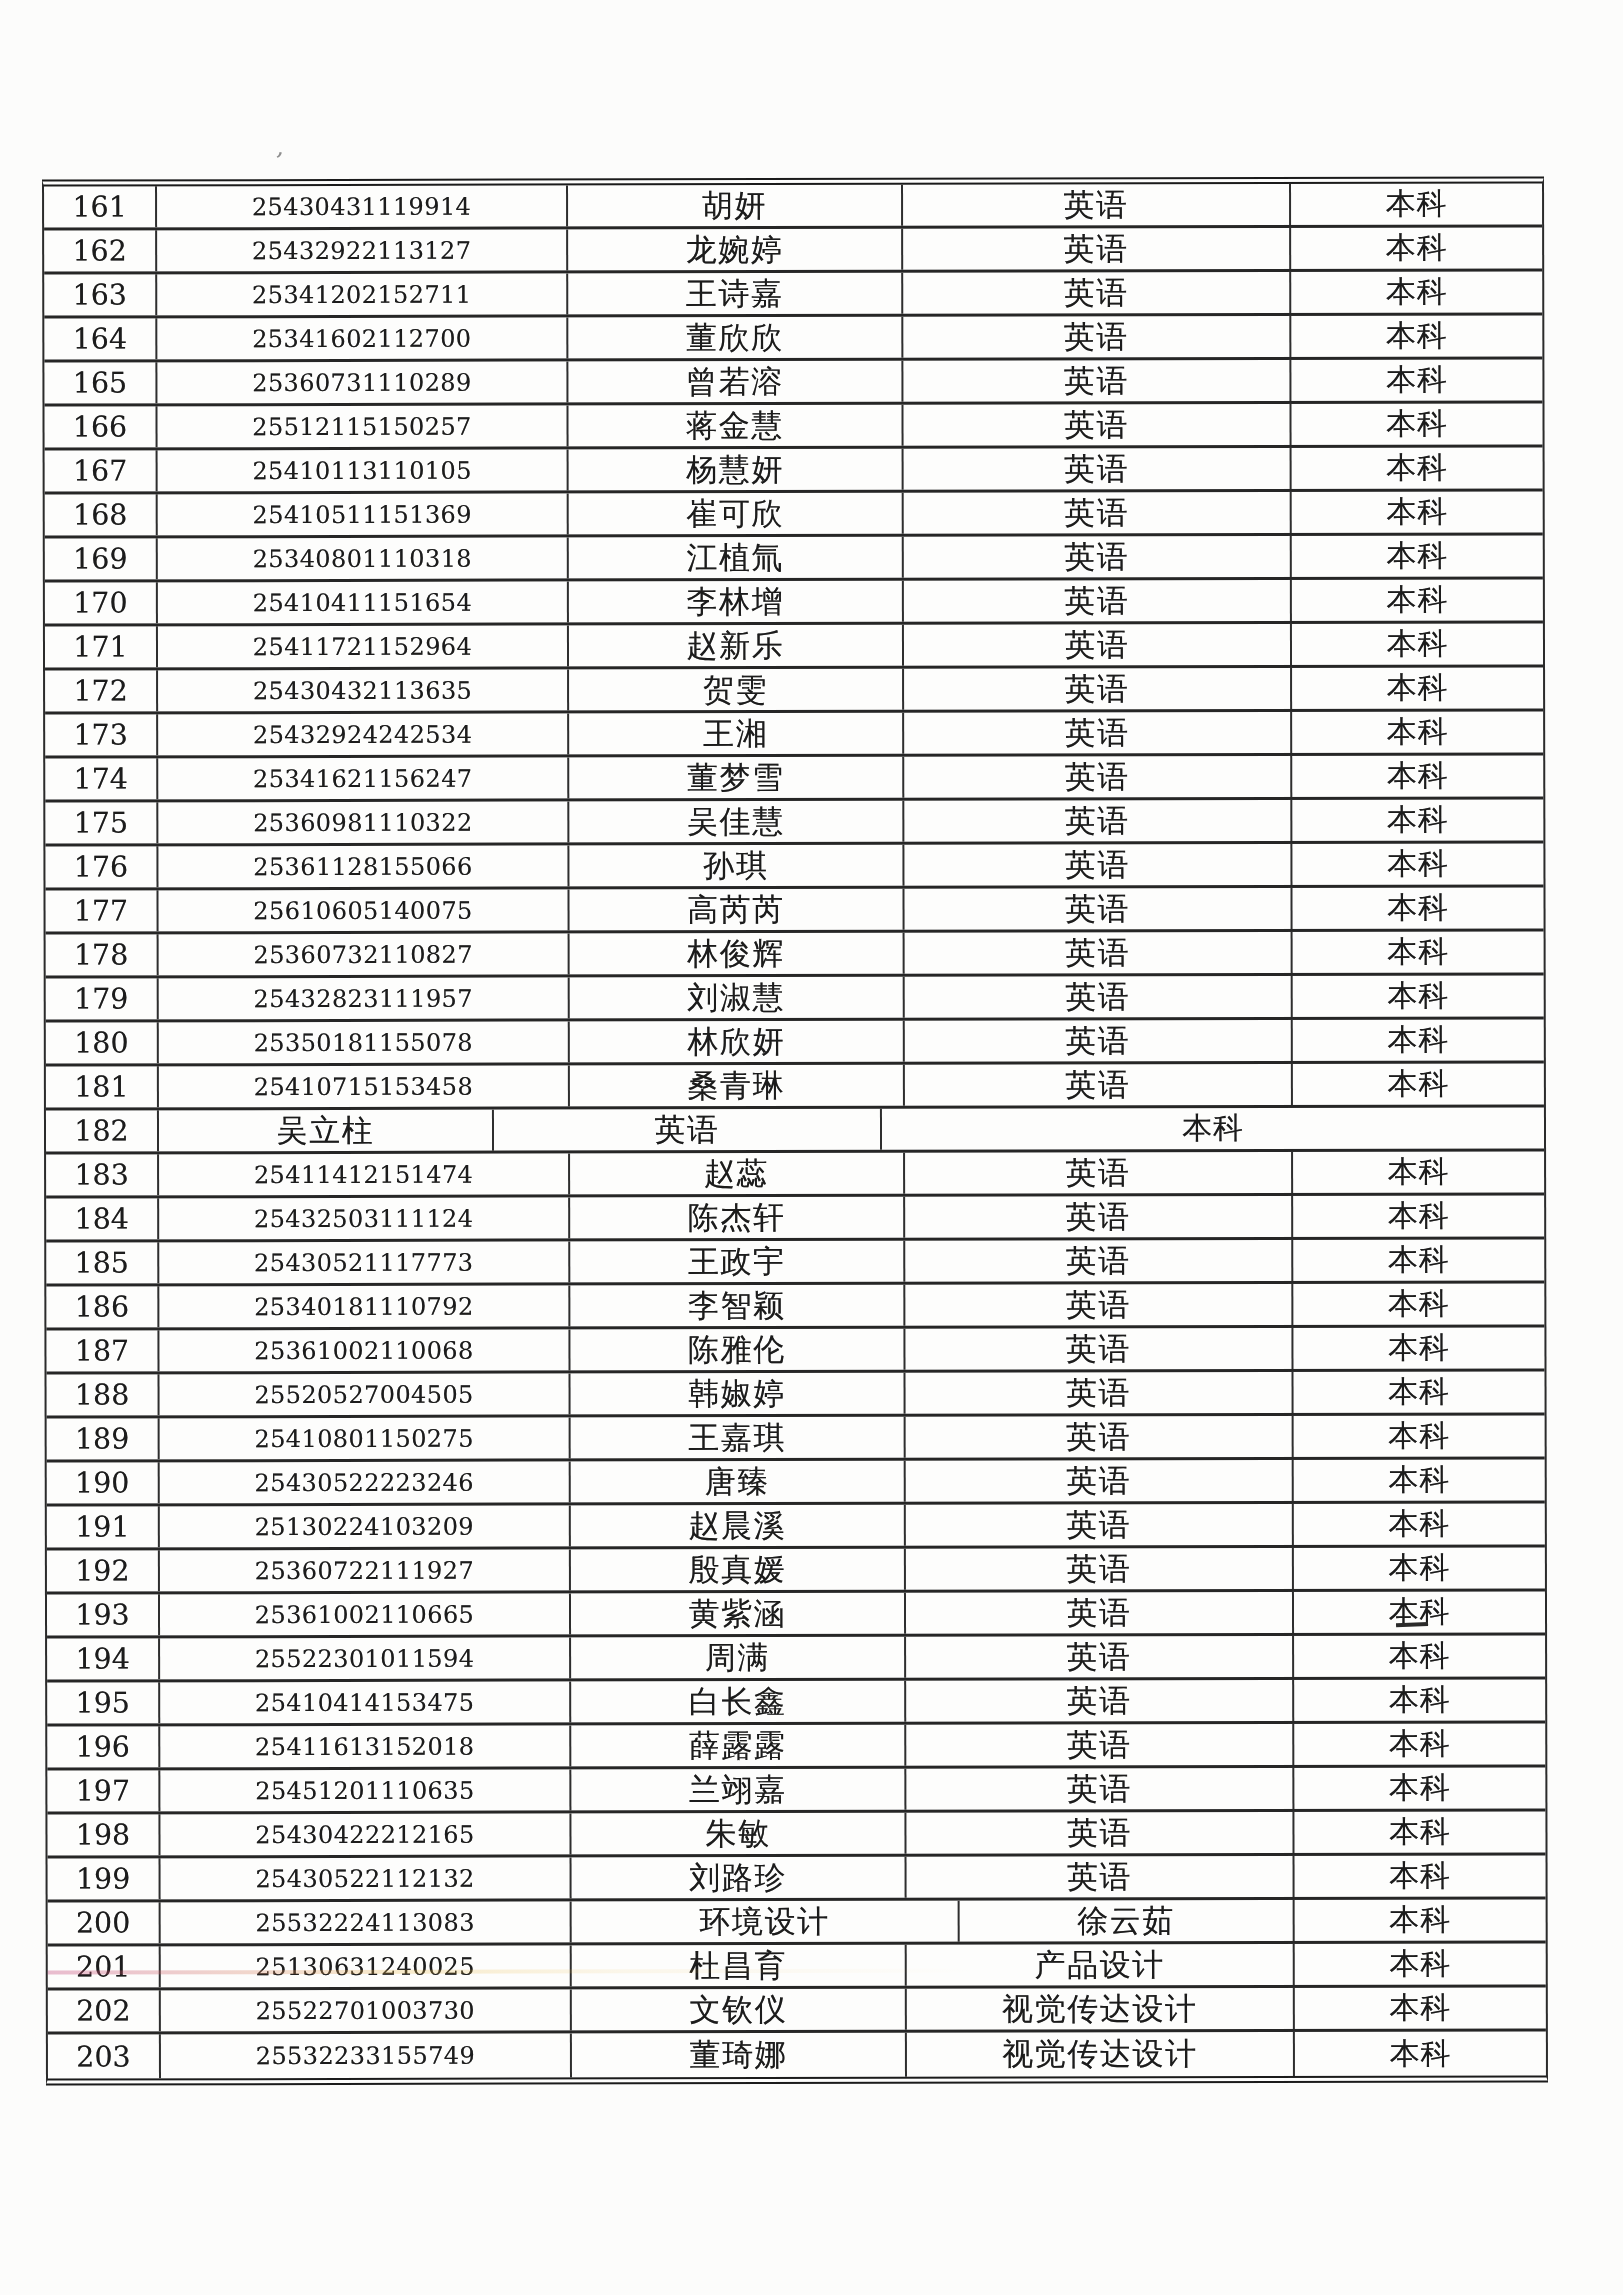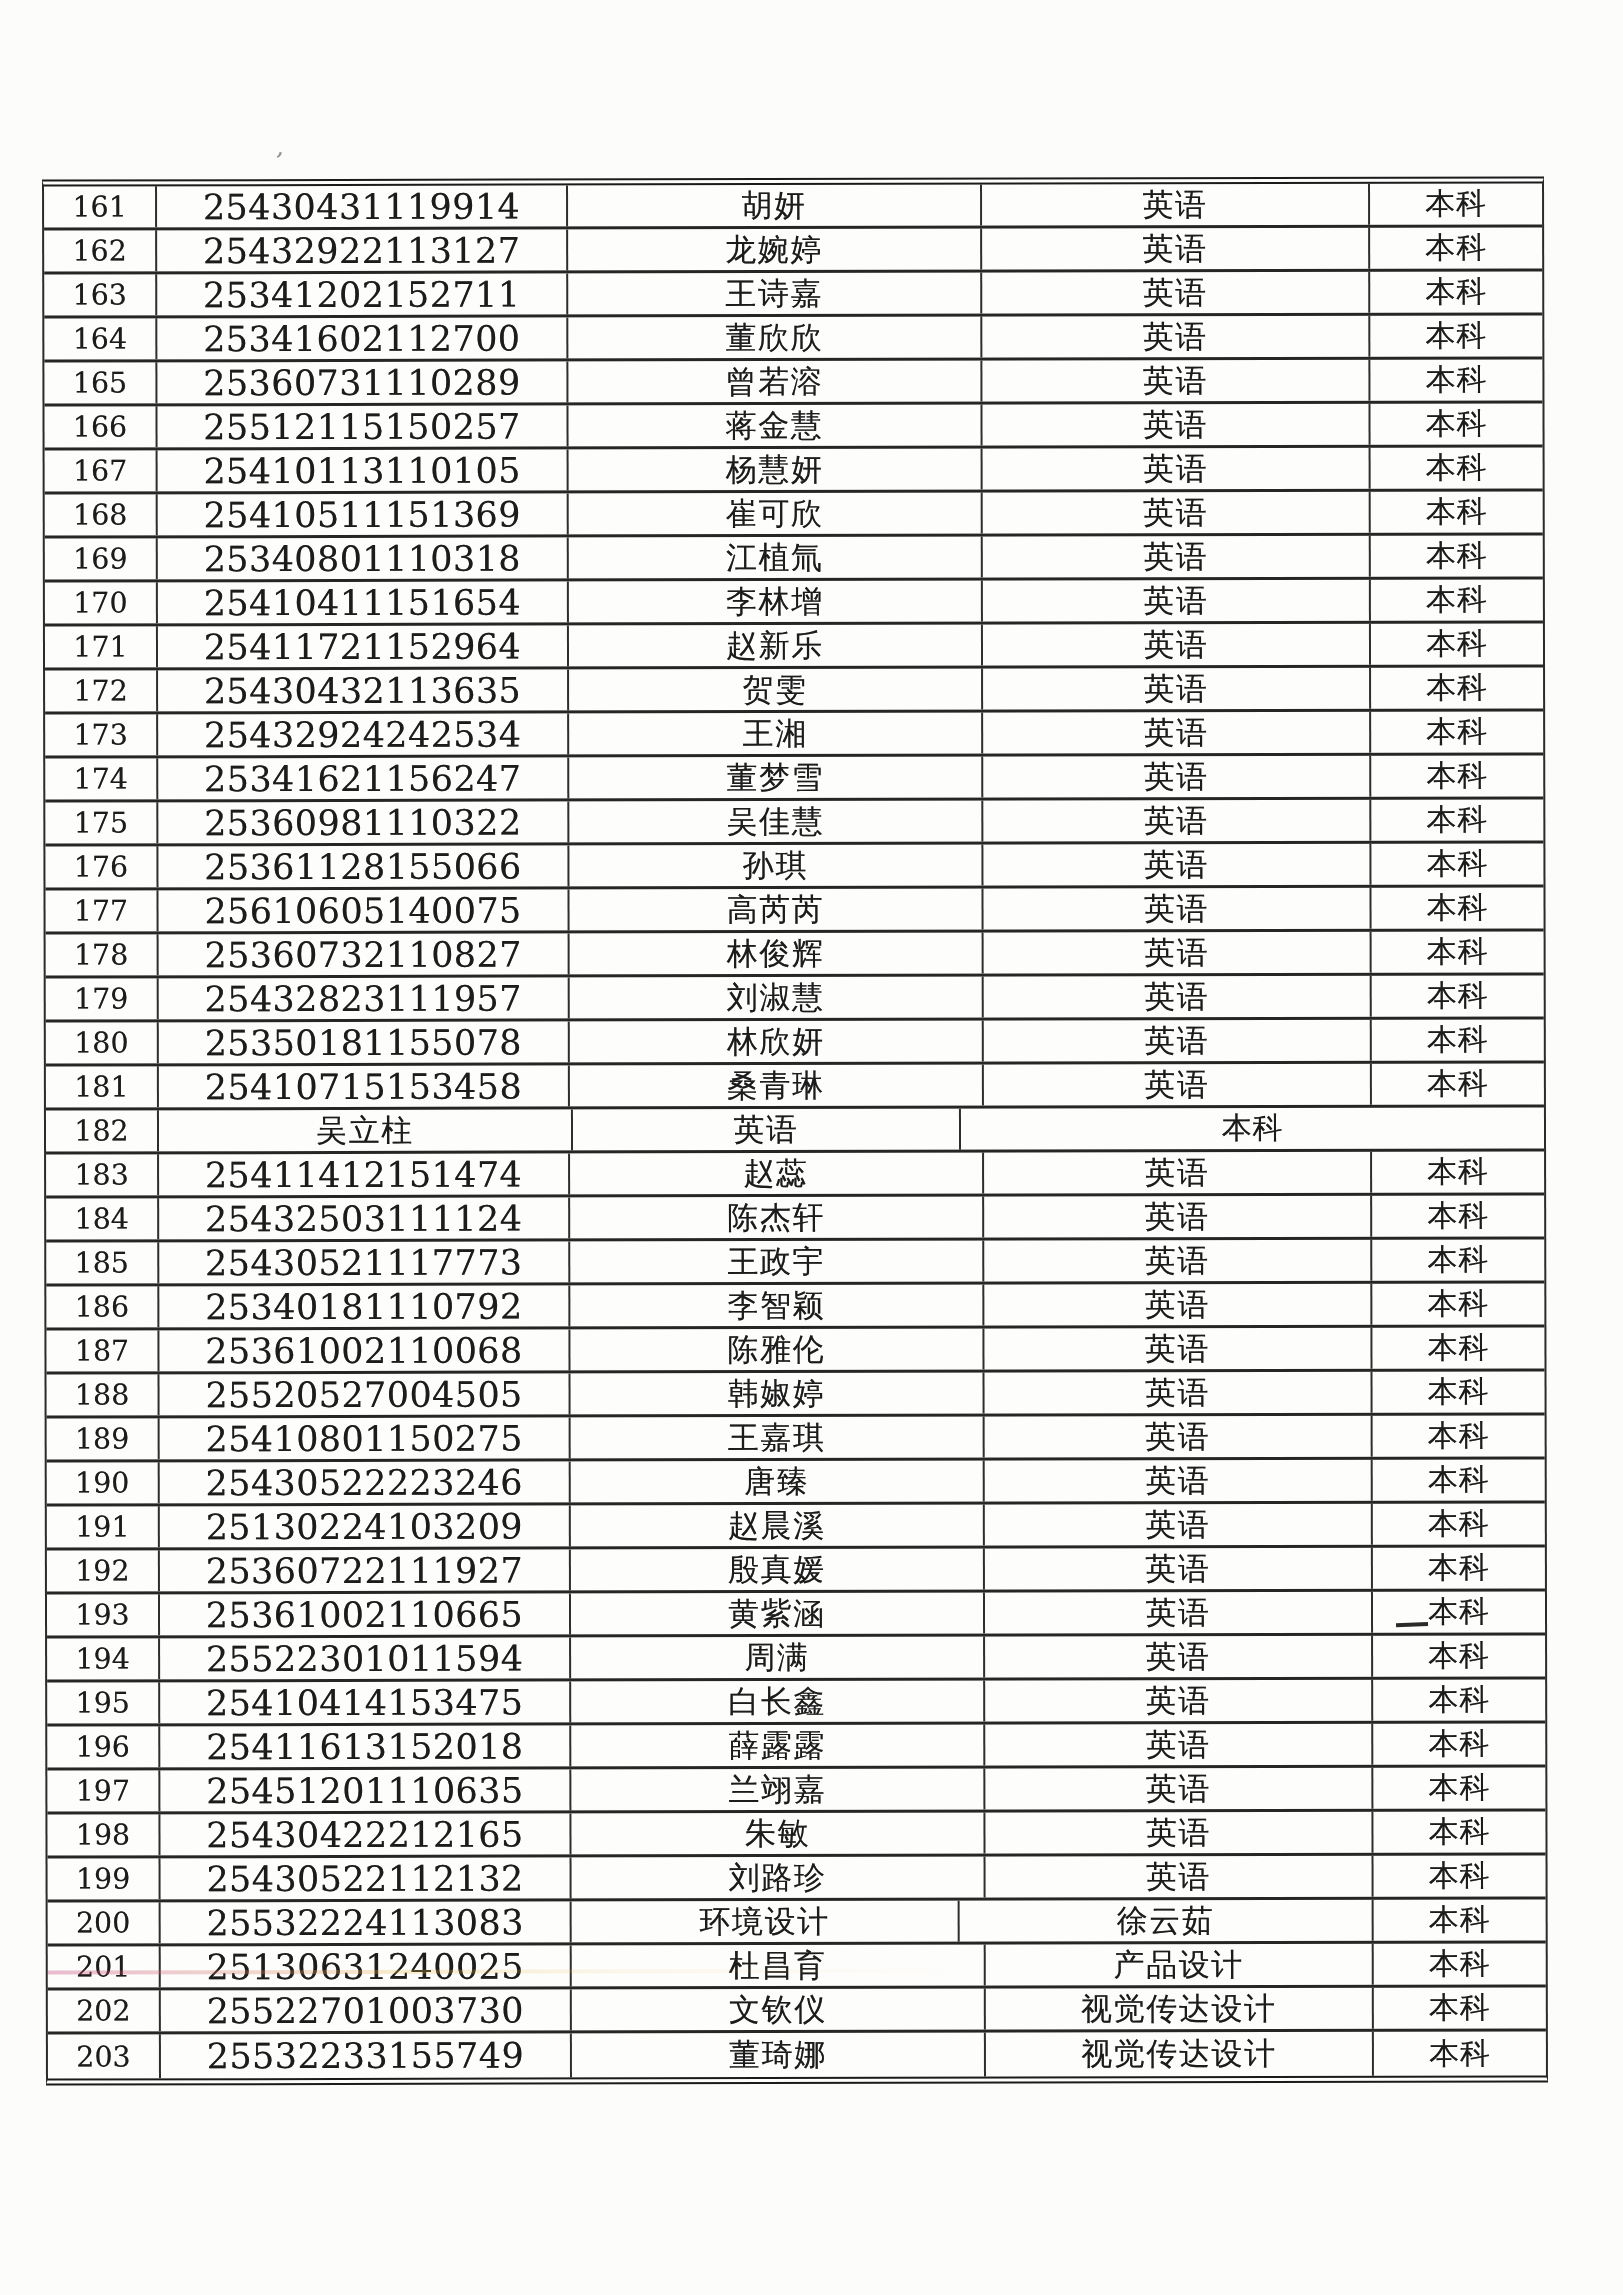--- a/index.html
+++ b/index.html
@@ -61,22 +61,22 @@
     box-sizing: border-box;
     border-left: 2.4px solid #2e2e2e;
     white-space: nowrap;
     overflow: hidden;
     text-shadow: 0 0 0.5px rgba(20,20,20,0.55);
   }
   .cell:first-child {
     border-left: none;
   }
   .c-no    { width: 111px; font-size: 28.5px; }
-  .c-id    { width: 411px; font-size: 35px; letter-spacing: 0.4px; }
-  .c-name  { width: 414px; font-size: 31px; letter-spacing: 1.6px; }
+  .c-id    { width: 411px; font-size: 24px; letter-spacing: 0.4px; }
+  .c-name  { width: 335px; font-size: 31px; letter-spacing: 1.6px; }
   .c-major { width: 388px; font-size: 31px; letter-spacing: 1.6px; }
   .c-level { flex: 1;      font-size: 30px; letter-spacing: 0.8px; }
   
   .color-streak {
     position: absolute;
     left: 0;
     top: 1784px;
     width: 62%;
     height: 4px;
     background: linear-gradient(90deg,

